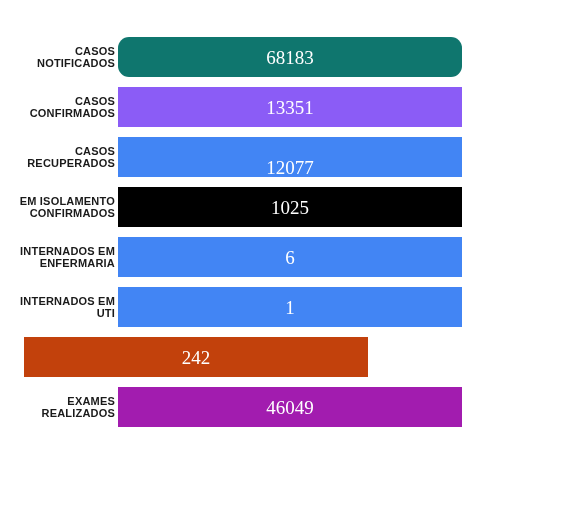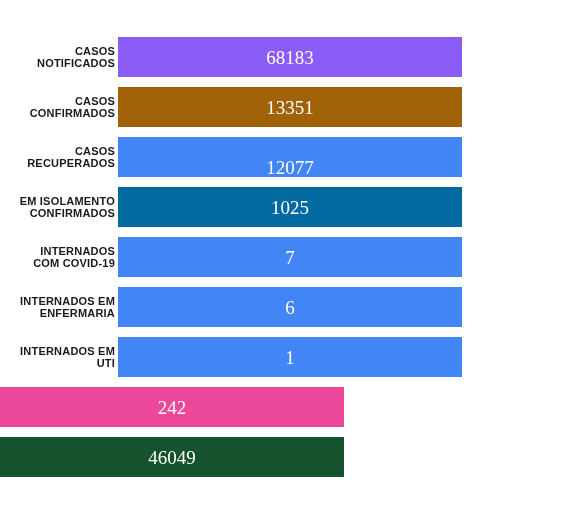--- a/index.html
+++ b/index.html
@@ -71,58 +71,49 @@
 </style>
 </head>
 <body>
 
 <div id="chart-canvas">
   <div id="bar-rows">
       <div class="bar-row">
         <div class="bar-label">CASOS
 NOTIFICADOS</div>
         <div class="bar-track">
-          <div class="bar-fill" style="background: #8b5cf6;">
+          <div class="bar-fill" style="background: #0f766e; border-radius: 11px;">
             <span class="bar-value">68183</span>
           </div>
         </div>
       </div>
       <div class="bar-row">
         <div class="bar-label">CASOS
 CONFIRMADOS</div>
         <div class="bar-track">
-          <div class="bar-fill" style="background: #a16207;">
+          <div class="bar-fill" style="background: #8b5cf6;">
             <span class="bar-value">13351</span>
           </div>
         </div>
       </div>
       <div class="bar-row">
         <div class="bar-label">CASOS
 RECUPERADOS</div>
         <div class="bar-track">
           <div class="bar-fill" style="background: rgb(66, 133, 244); align-items: flex-end;">
             <span class="bar-value">12077</span>
           </div>
         </div>
       </div>
       <div class="bar-row">
         <div class="bar-label">EM ISOLAMENTO
 CONFIRMADOS</div>
         <div class="bar-track">
-          <div class="bar-fill" style="background: #0369a1;">
+          <div class="bar-fill" style="background: #000000;">
             <span class="bar-value">1025</span>
-          </div>
-        </div>
-      </div>
-      <div class="bar-row">
-        <div class="bar-label">INTERNADOS
-COM COVID-19</div>
-        <div class="bar-track">
-          <div class="bar-fill" style="background: rgb(66, 133, 244);">
-            <span class="bar-value">7</span>
           </div>
         </div>
       </div>
       <div class="bar-row">
         <div class="bar-label">INTERNADOS EM
 ENFERMARIA</div>
         <div class="bar-track">
           <div class="bar-fill" style="background: rgb(66, 133, 244);">
             <span class="bar-value">6</span>
           </div>
@@ -132,26 +123,28 @@
         <div class="bar-label">INTERNADOS EM
 UTI</div>
         <div class="bar-track">
           <div class="bar-fill" style="background: rgb(66, 133, 244);">
             <span class="bar-value">1</span>
           </div>
         </div>
       </div>
       <div class="bar-row">
         <div class="bar-track">
-          <div class="bar-fill" style="background: #ec4899;">
+          <div class="bar-fill" style="background: #c2410c; margin-left: 24px;">
             <span class="bar-value">242</span>
           </div>
         </div>
       </div>
       <div class="bar-row">
+        <div class="bar-label">EXAMES
+REALIZADOS</div>
         <div class="bar-track">
-          <div class="bar-fill" style="background: #14532d;">
+          <div class="bar-fill" style="background: #a21caf;">
             <span class="bar-value">46049</span>
           </div>
         </div>
       </div>
     </div>
 </div>
 
 </body></html>

